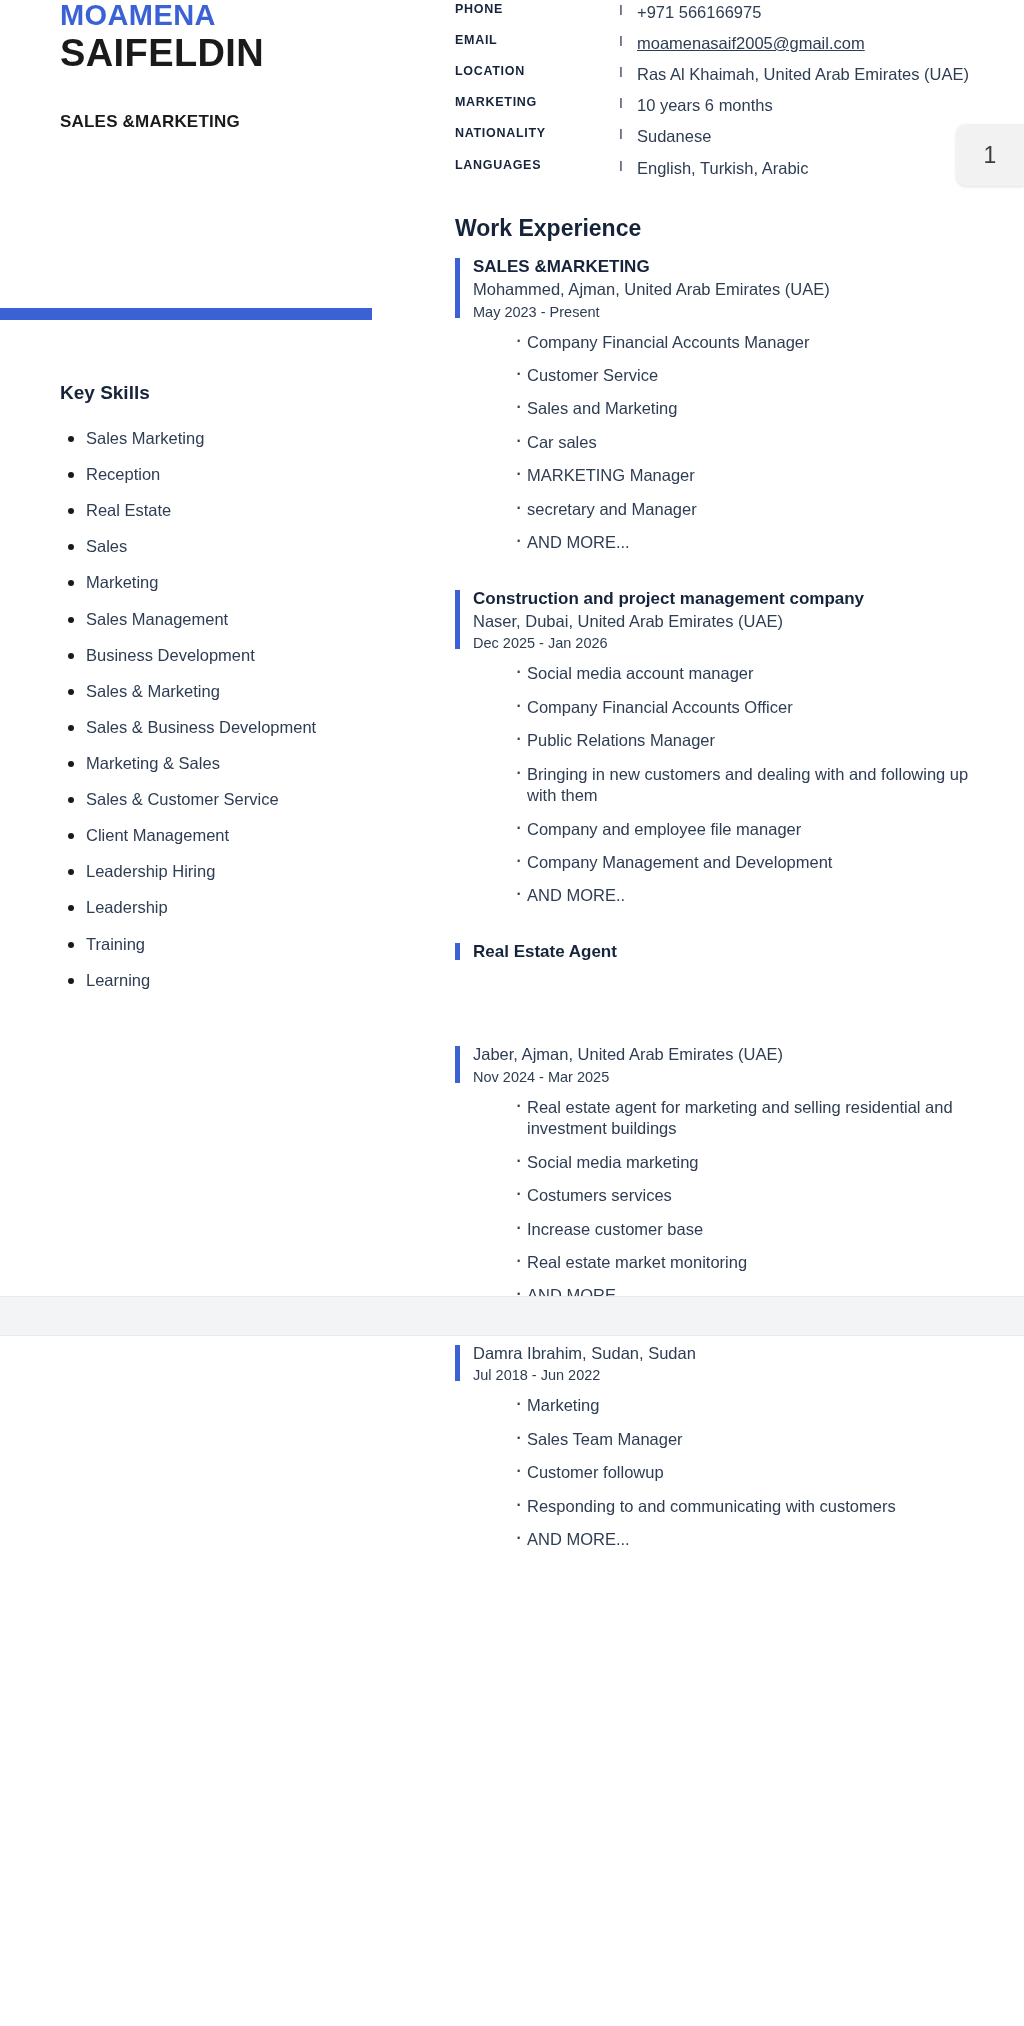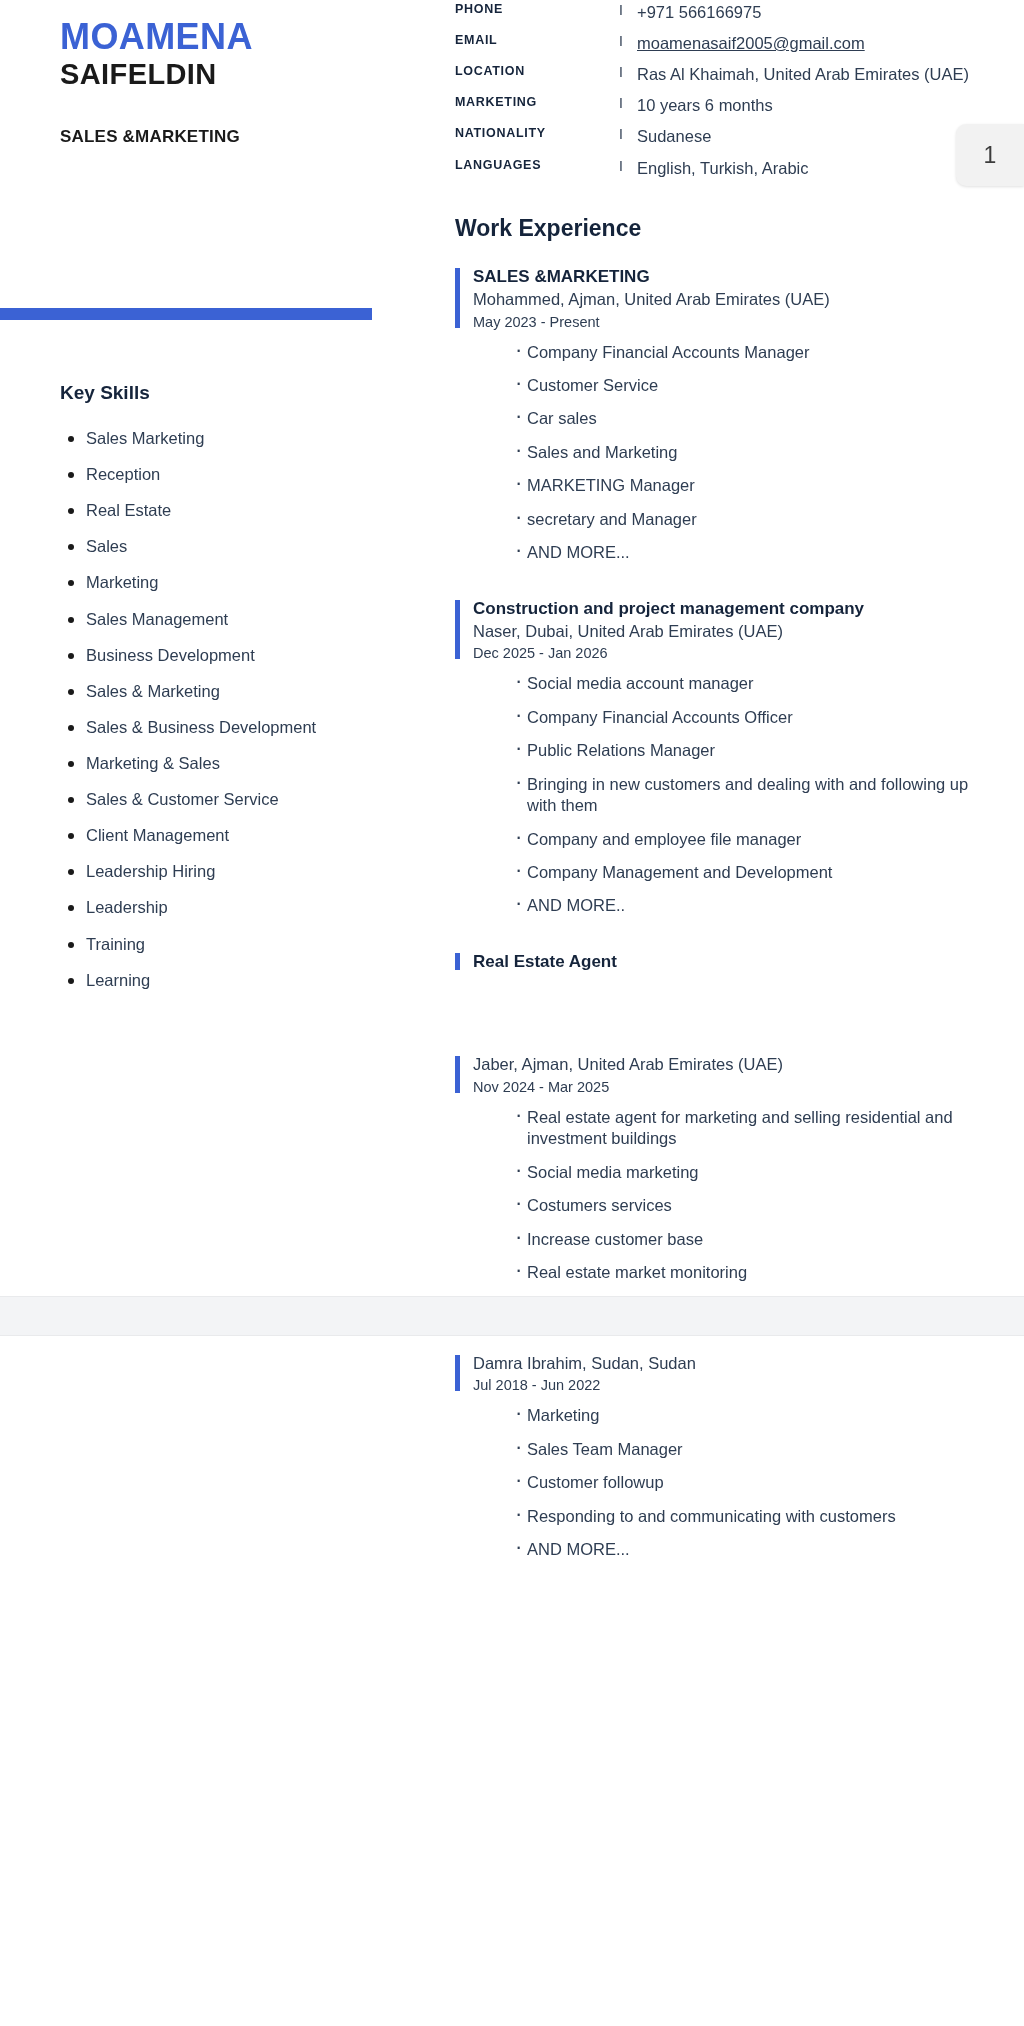--- a/index.html
+++ b/index.html
@@ -37,29 +37,29 @@
   
   .left-col {
     position: absolute;
     left: 0;
     top: 0;
     width: 372px;
     padding: 0 0 0 60px;
   }
   .name-first {
     color: #3b62d4;
-    font-size: 36px;
+    font-size: 29px;
     font-weight: bold;
     letter-spacing: 0.4px;
     line-height: 1.05;
-    margin-top: 18px;
+    margin-top: 0;
   }
   .name-last {
     color: #1a1a1a;
-    font-size: 29px;
+    font-size: 38px;
     font-weight: bold;
     letter-spacing: 0.4px;
     line-height: 1.15;
     margin-top: 2px;
   }
   .job-title {
     color: #1a1a1a;
     font-size: 17px;
     font-weight: bold;
     letter-spacing: 0.2px;
@@ -154,21 +154,21 @@
     color: #2e3d52;
     text-decoration: underline;
   }
   .contact-table tr.row-top td { padding-top: 0; }
 
   
   .section-heading {
     font-size: 23px;
     font-weight: bold;
     color: #15243b;
-    margin: 26px 0 24px 0;
+    margin: 26px 0 14px 0;
   }
 
   
   .job {
     position: relative;
     padding-left: 18px;
     margin-bottom: 6px;
   }
   .job .bar {
     position: absolute;
@@ -309,22 +309,22 @@
 
     <div class="job">
       <div class="bar"></div>
       <div class="job-role">SALES &amp;MARKETING</div>
       <div class="job-company">Mohammed, Ajman, United Arab Emirates (UAE)</div>
       <div class="job-dates">May 2023 - Present</div>
     </div>
     <ul class="job-bullets">
       <li>Company Financial Accounts Manager</li>
       <li>Customer Service</li>
+      <li>Sales and Marketing</li>
       <li>Car sales</li>
-      <li>Sales and Marketing</li>
       <li>MARKETING Manager</li>
       <li>secretary and Manager</li>
       <li>AND MORE...</li>
     </ul>
 
     <div class="job-gap"></div>
 
     <div class="job">
       <div class="bar"></div>
       <div class="job-role">Construction and project management company</div>

